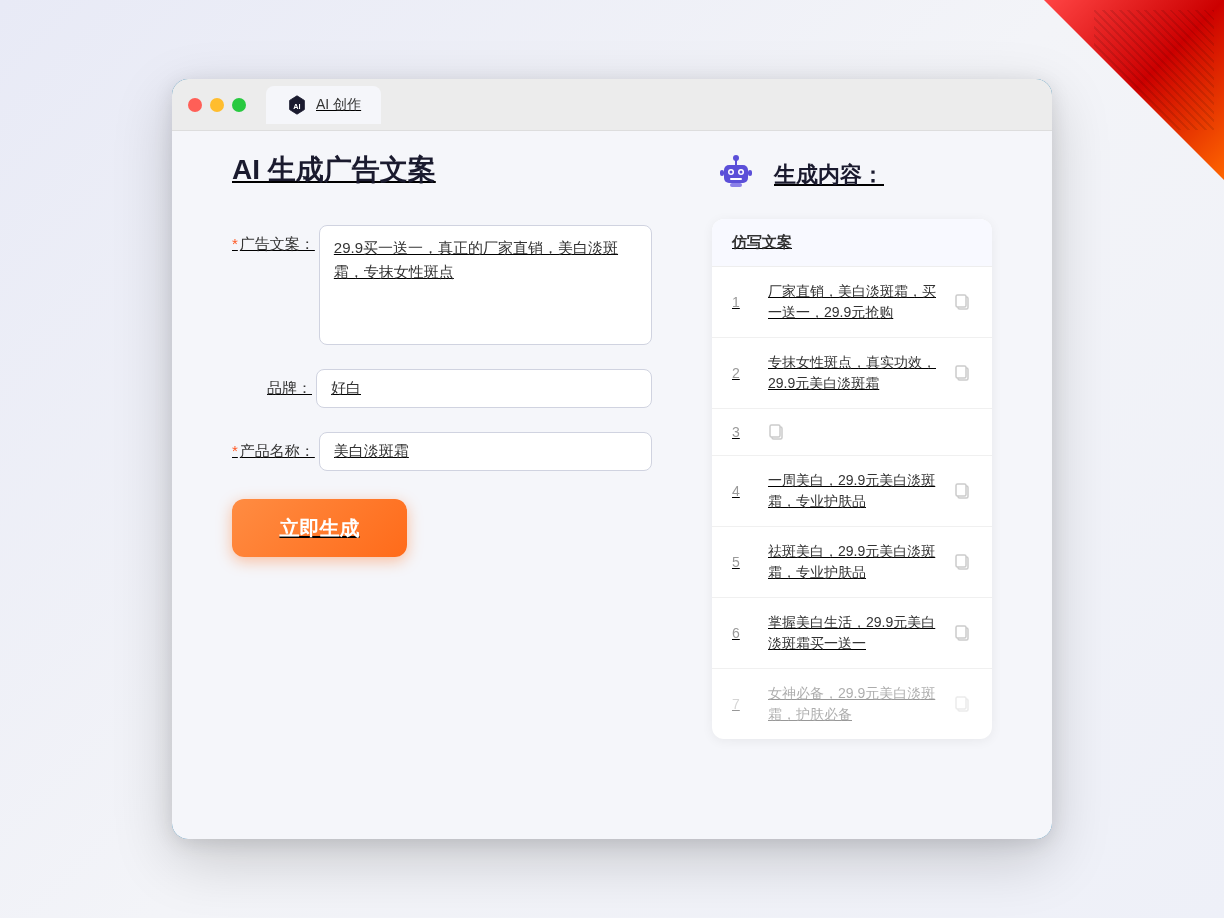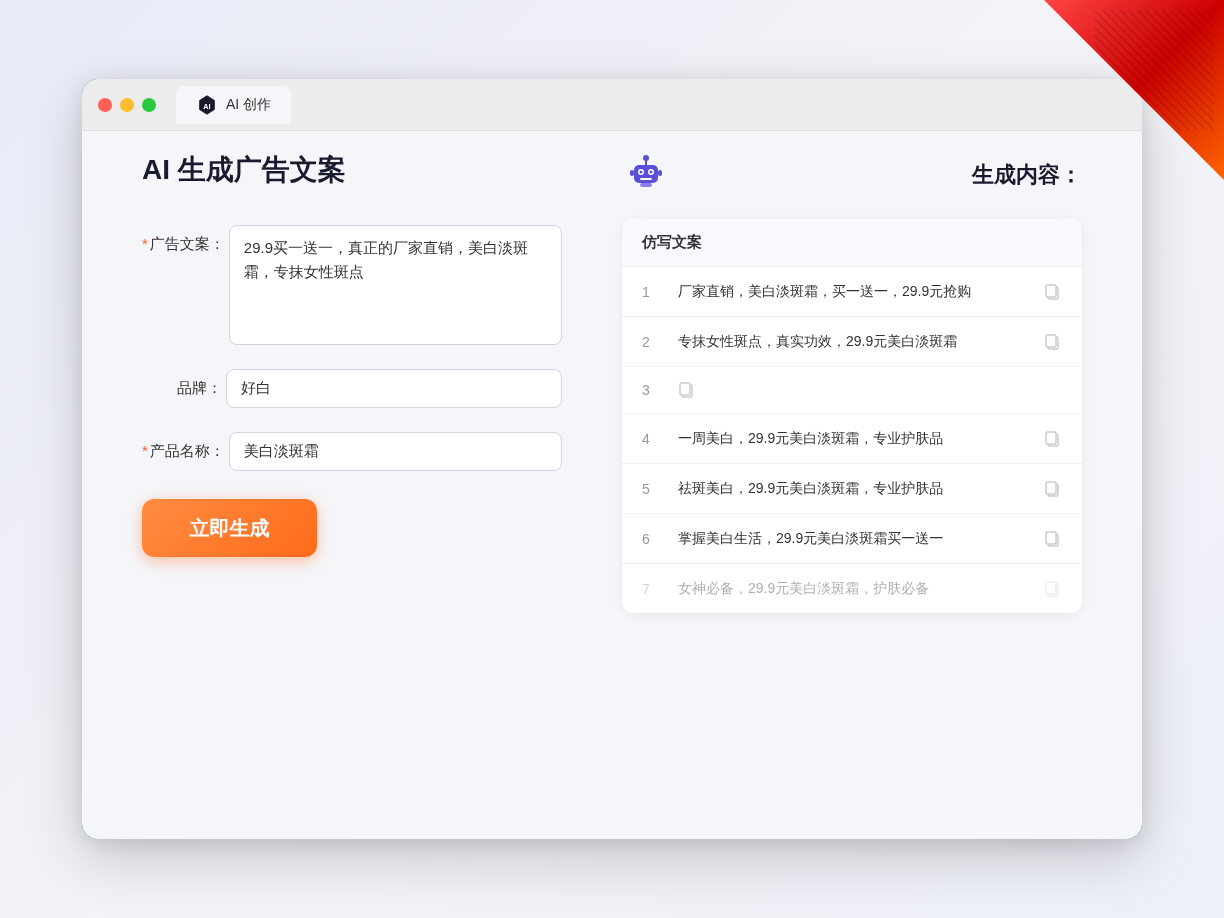--- a/index.html
+++ b/index.html
@@ -38,28 +38,29 @@
         45deg,
         rgba(0,0,0,0.1) 0px,
         rgba(0,0,0,0.1) 2px,
         transparent 2px,
         transparent 6px
       );
     }
 
     
     .browser-window {
-      width: 1060px;
+      width: 880px;
       height: 760px;
       background: #0369a1;
       border-radius: 16px;
       box-shadow: 0 20px 60px rgba(0,0,0,0.18), 0 4px 20px rgba(0,0,0,0.1);
       overflow: hidden;
       display: flex;
       flex-direction: column;
+      text-decoration: underline;
     }
 
     
     .title-bar {
       background: #ececec;
       height: 52px;
       display: flex;
       align-items: center;
       padding: 0 16px;
       flex-shrink: 0;
@@ -196,21 +197,20 @@
       flex: 1;
       display: flex;
       flex-direction: column;
     }
 
     .result-header {
       display: flex;
       align-items: center;
       gap: 14px;
       margin-bottom: 20px;
-      justify-content: space-between;
     }
 
     .robot-icon {
       width: 48px;
       height: 48px;
     }
 
     .result-title {
       font-size: 22px;
       font-weight: 600;

